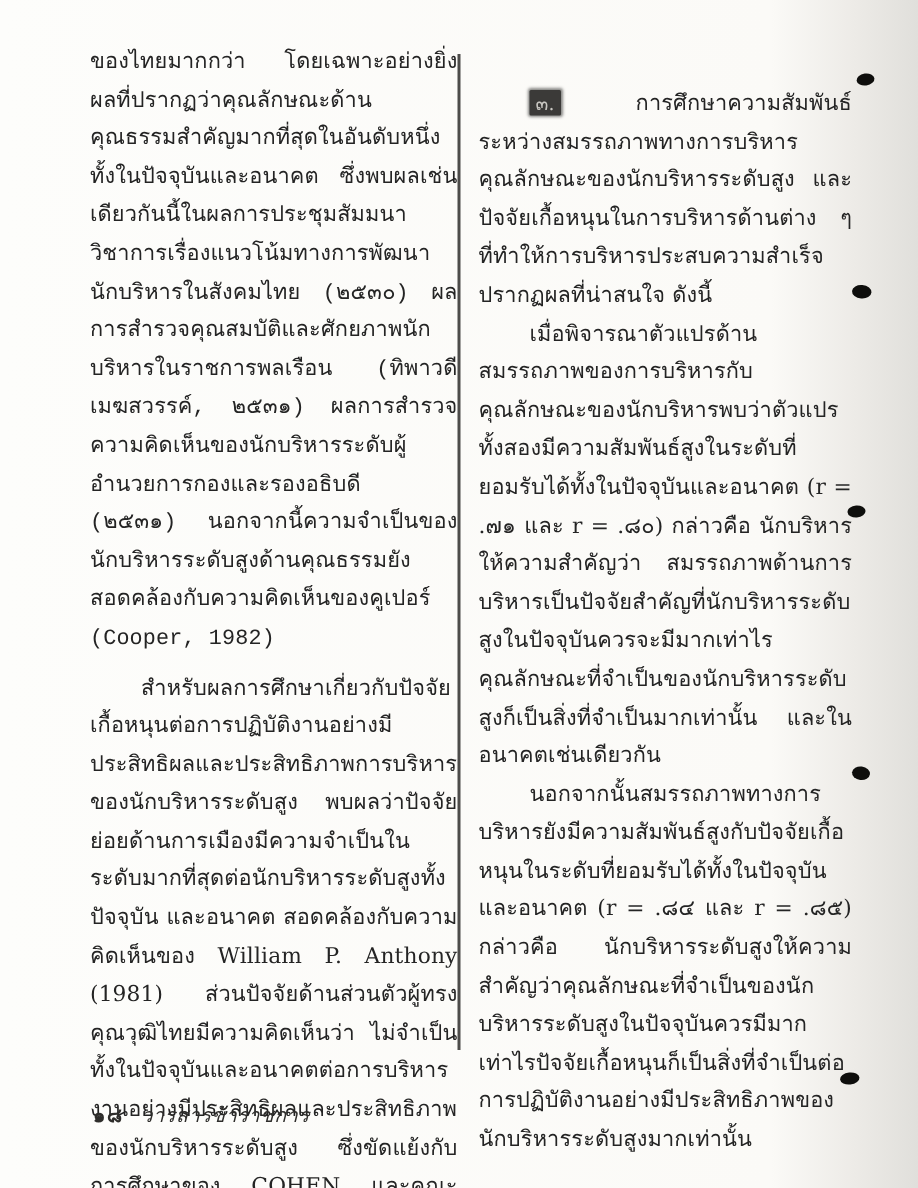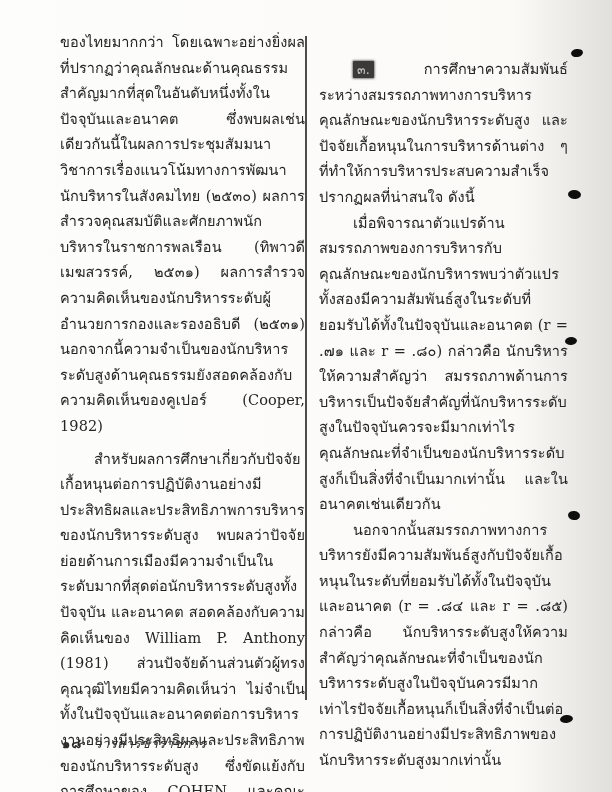--- a/index.html
+++ b/index.html
@@ -16,21 +16,21 @@
     position:absolute;
     color:#242424;
     font-size:14.5px;
     line-height:25.6px;
     text-align:justify;
     letter-spacing:0.1px;
   }
   .col-left  { left:60px;  top:30px; width:245px; }
   .col-right { left:319px; top:30px; width:249px; }
   .col p { margin:0; text-indent:34px; }
-  .col p.continuation { text-indent:0; }
+  .col p.continuation { text-indent:0;font-family:Liberation Mono, monospace; }
   .gap-sm { margin-top:7px !important; }
   .gap-lg { margin-top:27px !important; }
   .num-box {
     display:inline-block;
     background:#3b3a38;
     color:#c9c7c2;
     font-size:12.5px;
     line-height:16px;
     padding:1px 4px 0 4px;
     border-radius:1px;

